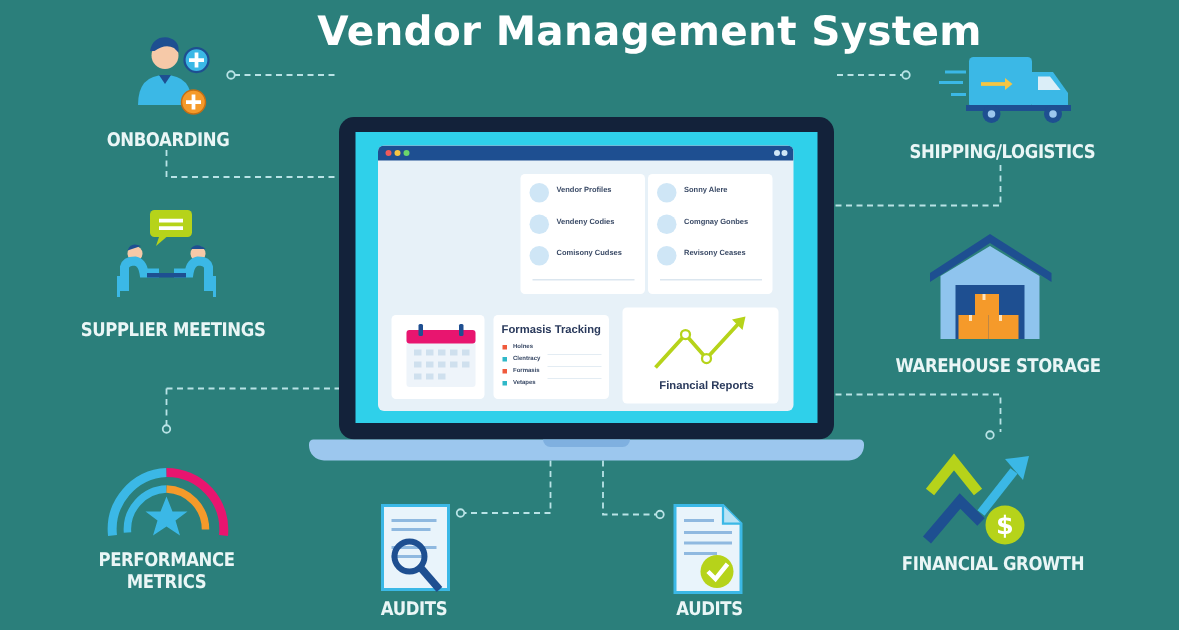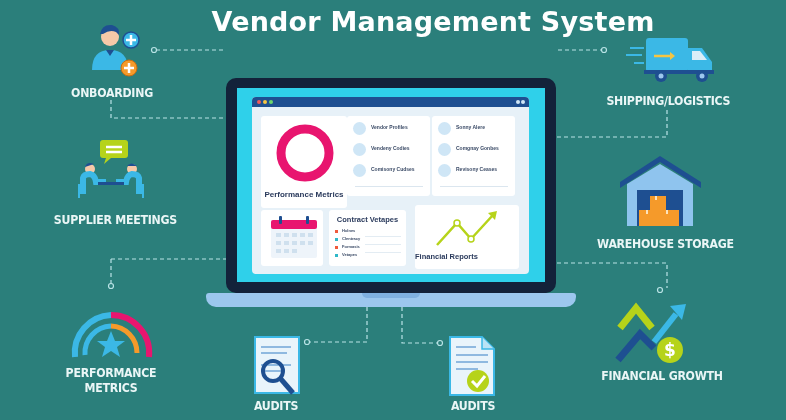--- a/index.html
+++ b/index.html
@@ -141,26 +141,20 @@
 <div class="abs screen"></div>
 <div class="abs win">
   <div class="abs winbar">
     <div class="abs dot" style="left:5px;background:#ef5a5a"></div>
     <div class="abs dot" style="left:11px;background:#f5c542"></div>
     <div class="abs dot" style="left:17px;background:#6bd66b"></div>
     <div class="abs dot" style="left:264px;background:#cfe6f6"></div>
     <div class="abs dot" style="left:269px;background:#cfe6f6"></div>
   </div>
 
-  <div class="abs card" style="left:9px;top:19px;width:86px;height:92px">
-    <svg class="abs" style="left:13px;top:6px" width="62" height="62">
-      <circle cx="31" cy="31" r="24" fill="none" stroke="#e8156f" stroke-width="9"></circle>
-    </svg>
-    <div class="abs ctext" style="left:0;top:74px;width:86px;text-align:center;font-size:8px">Performance Metrics</div>
-  </div>
 
   <div class="abs card" style="left:95px;top:19px;width:83px;height:80px">
     <div class="abs avatar" style="left:6px;top:6px"></div>
     <div class="abs ptext" style="left:24px;top:8px">Vendor Profiles</div>
     <div class="abs avatar" style="left:6px;top:27px"></div>
     <div class="abs ptext" style="left:24px;top:29px">Vendeny Codies</div>
     <div class="abs avatar" style="left:6px;top:48px"></div>
     <div class="abs ptext" style="left:24px;top:50px">Comisony Cudses</div>
     <div class="abs" style="left:8px;top:70px;width:68px;height:1px;background:#dbe6ef"></div>
   </div>
@@ -193,36 +187,36 @@
           <rect x="31" y="27" width="5" height="4"></rect>
           <rect x="39" y="27" width="5" height="4"></rect>
         <rect x="7" y="35" width="5" height="4"></rect>
           <rect x="15" y="35" width="5" height="4"></rect>
           <rect x="23" y="35" width="5" height="4"></rect>
       </g>
     </svg>
   </div>
 
   <div class="abs card" style="left:77px;top:113px;width:77px;height:56px">
-    <div class="abs ctext" style="left:0;top:5px;width:77px;text-align:center;font-size:7.5px">Contract Vetapes</div>
+    <div class="abs ctext" style="left:0;top:5px;width:77px;text-align:center;font-size:7.5px">Formasis Tracking</div>
     <div class="abs" style="left:6px;top:20px;width:3px;height:3px;background:#f05a3c"></div>
     <div class="abs ptext" style="left:13px;top:18px;font-size:4px">Holnes</div>
     <div class="abs" style="left:6px;top:28px;width:3px;height:3px;background:#2fb8c8"></div>
     <div class="abs ptext" style="left:13px;top:26px;font-size:4px">Clentracy</div>
     <div class="abs" style="left:6px;top:36px;width:3px;height:3px;background:#f05a3c"></div>
     <div class="abs ptext" style="left:13px;top:34px;font-size:4px">Formasis</div>
     <div class="abs" style="left:6px;top:44px;width:3px;height:3px;background:#2fb8c8"></div>
     <div class="abs ptext" style="left:13px;top:42px;font-size:4px">Vetapes</div>
     <div class="abs" style="left:36px;top:20px;width:36px;height:26px;background:repeating-linear-gradient(#fff 0 6px,#e3ecf3 6px 7px,#fff 7px 8px)"></div>
   </div>
 
   <div class="abs card" style="left:163px;top:108px;width:104px;height:64px">
     <svg class="abs" style="left:18px;top:4px" width="68" height="38">
       <polyline points="4,36 24,14 38,30 60,6" stroke="#b6d31a" stroke-width="2.5" fill="none"></polyline>
       <circle cx="24" cy="14" r="3" fill="#fff" stroke="#b6d31a" stroke-width="1.5"></circle>
       <circle cx="38" cy="30" r="3" fill="#fff" stroke="#b6d31a" stroke-width="1.5"></circle>
       <path d="M55 4 L64 2 L62 11Z" fill="#b6d31a"></path>
     </svg>
-    <div class="abs ctext" style="left:0;top:47px;width:112px;font-size:7.5px">Financial Reports</div>
+    <div class="abs ctext" style="left:0;top:47px;width:112px;text-align:center;font-size:7.5px">Financial Reports</div>
   </div>
 </div>
 <div class="abs base"></div>
 <div class="abs notch"></div>
 
 </body></html>

